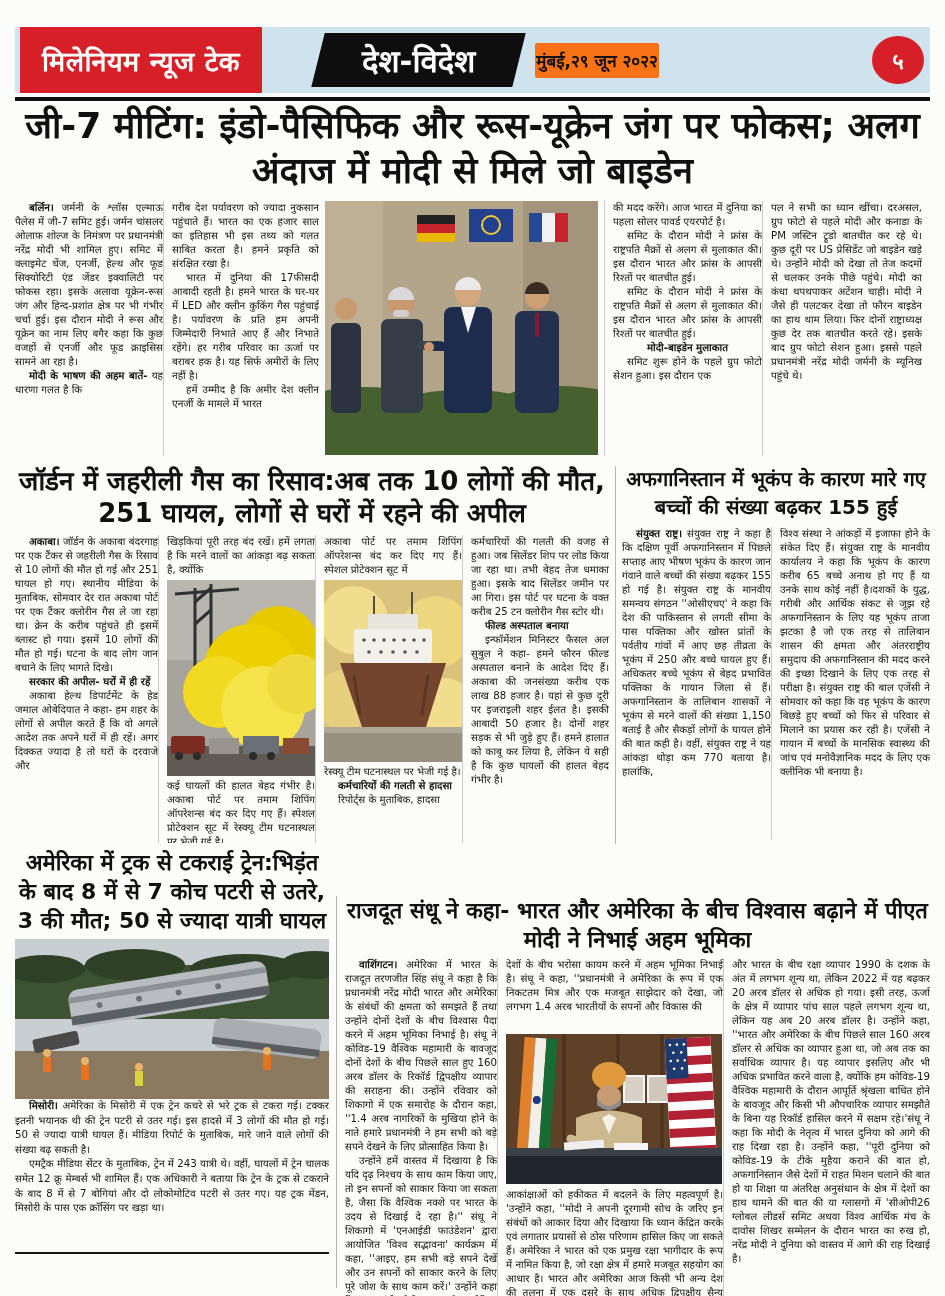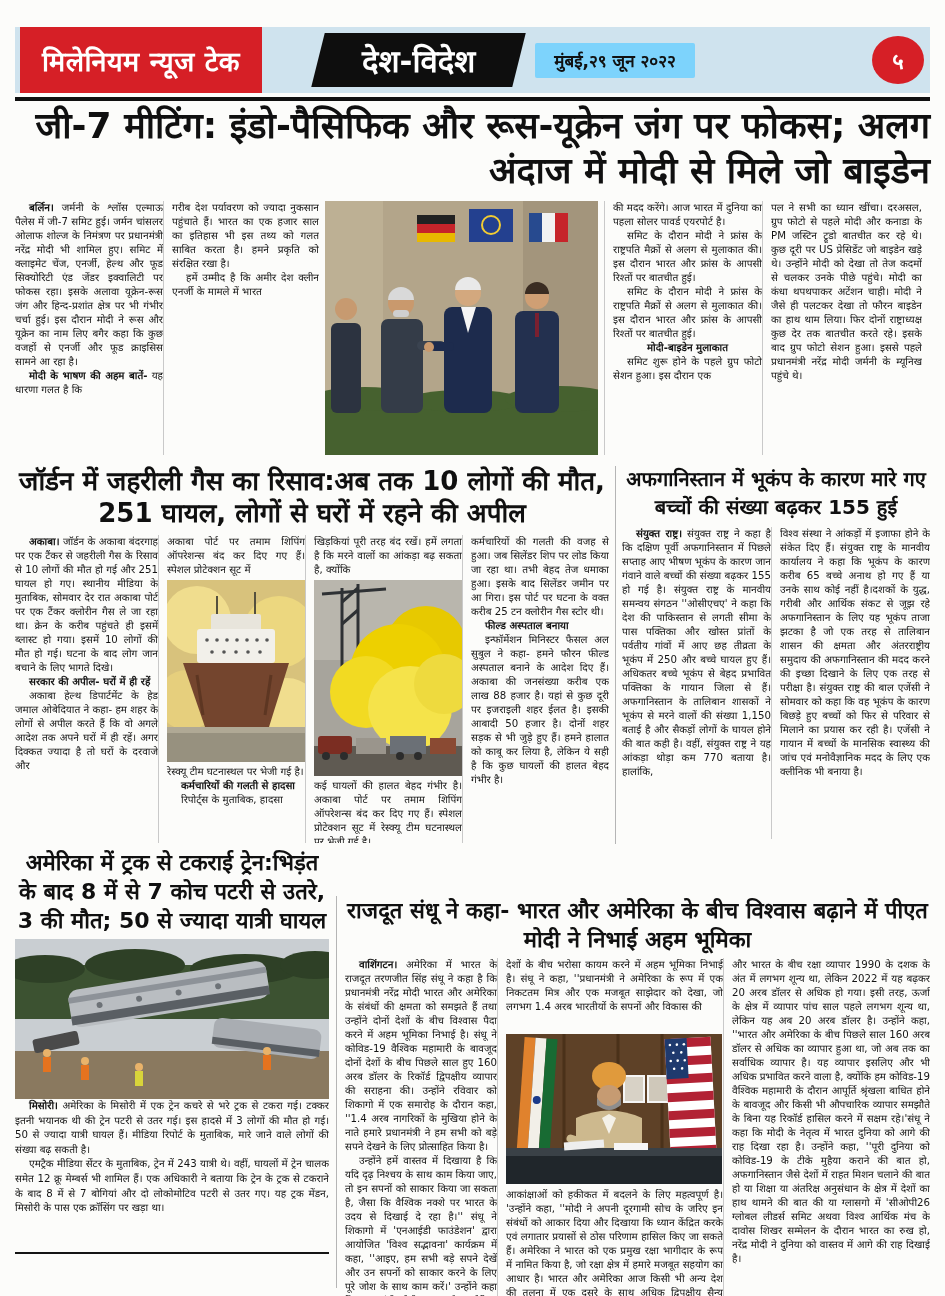--- a/index.html
+++ b/index.html
@@ -6,28 +6,28 @@
   .page{position:relative;width:945px;height:1296px;background:#fcfcfa;margin:0 auto;
         font-family:"DejaVu Sans",sans-serif;color:#141414;overflow:hidden;}
   
   .topbar{position:absolute;top:27px;left:15px;width:915px;height:66px;background:#cfe3ee;
           display:flex;align-items:center;}
   .masthead{background:#d61f26;color:#fff;font-weight:bold;font-size:27px;height:66px;
             display:flex;align-items:center;padding:0 22px;margin-left:5px;letter-spacing:.5px;}
   .section-banner{background:#0e0e0e;color:#fff;font-weight:bold;font-size:31px;
             transform:skewX(-14deg);padding:6px 44px;margin-left:56px;}
   .section-banner span{display:inline-block;transform:skewX(14deg);}
-  .datebox{background:#7dd3fc;color:#111;font-weight:bold;font-size:17px;padding:6px 19px;
+  .datebox{background:#f97316;color:#111;font-weight:bold;font-size:17px;padding:6px 1px;
             margin-left:16px;border-radius:2px;}
   .pagenum{background:#d61f26;color:#fff;width:52px;height:48px;border-radius:50%;
             display:flex;align-items:center;justify-content:center;font-size:22px;font-weight:bold;
             margin-left:auto;margin-right:6px;}
   .rule-thick{position:absolute;top:97px;left:15px;width:915px;height:4px;background:#101010;}
   
-  .hxl{margin:0 0 8px;font-size:36px;line-height:1.24;font-weight:bold;text-align:right;color:#101010;}
+  .hxl{margin:0 0 8px;font-size:36px;line-height:1.24;font-weight:bold;text-align:center;color:#101010;}
   .hl {margin:0 0 6px;font-size:26px;line-height:1.22;font-weight:bold;text-align:center;color:#101010;}
   .hm {margin:0 0 6px;font-size:20px;line-height:1.38;font-weight:bold;text-align:center;color:#101010;}
   .hs {margin:0 0 4px;font-size:22px;line-height:1.32;font-weight:bold;text-align:center;color:#101010;}
   
   .col{font-size:10.2px;line-height:14px;text-align:justify;overflow:hidden;box-sizing:border-box;}
   .para{margin:0;text-indent:14px;}
   .cont{text-indent:0;}
   .bpara{font-weight:bold;}
   .subhead{margin:0;font-weight:bold;text-align:center;text-indent:0;}
   .lead{font-weight:bold;}
@@ -84,20 +84,21 @@
 
   <section class="g7">
     <h1 class="hxl">जी-7 मीटिंग: इंडो-पैसिफिक और रूस-यूक्रेन जंग पर फोकस; अलग अंदाज में मोदी से मिले जो बाइडेन</h1>
     <div class="g7-body">
       <div class="col g7-c1">
         <p class="para"><span class="lead">बर्लिन।</span> <span>जर्मनी के श्लॉस एल्माऊ पैलेस में जी-7 समिट हुई। जर्मन चांसलर ओलाफ शोल्ज के निमंत्रण पर प्रधानमंत्री नरेंद्र मोदी भी शामिल हुए। समिट में क्लाइमेट चेंज, एनर्जी, हेल्थ और फूड सिक्योरिटी एंड जेंडर इक्वालिटी पर फोकस रहा। इसके अलावा यूक्रेन-रूस जंग और हिन्द-प्रशांत क्षेत्र पर भी गंभीर चर्चा हुई। इस दौरान मोदी ने रूस और यूक्रेन का नाम लिए बगैर कहा कि कुछ वजहों से एनर्जी और फूड क्राइसिस सामने आ रहा है।</span></p>
         <p class="para"><span class="lead">मोदी के भाषण की अहम बातें-</span> <span>यह धारणा गलत है कि</span></p>
       </div>
       <div class="col g7-c2 divl">
         <p class="para cont">गरीब देश पर्यावरण को ज्यादा नुकसान पहुंचाते हैं। भारत का एक हजार साल का इतिहास भी इस तथ्य को गलत साबित करता है। हमने प्रकृति को संरक्षित रखा है।</p>
+        <p class="para">भारत में दुनिया की 17फीसदी आबादी रहती है। हमने भारत के घर-घर में LED और क्लीन कुकिंग गैस पहुंचाई है। पर्यावरण के प्रति हम अपनी जिम्मेदारी निभाते आए हैं और निभाते रहेंगे। हर गरीब परिवार का ऊर्जा पर बराबर हक है। यह सिर्फ अमीरों के लिए नहीं है।</p>
         <p class="para">हमें उम्मीद है कि अमीर देश क्लीन एनर्जी के मामले में भारत</p>
       </div>
       <figure class="g7-photo">
         <svg width="273" height="254" viewBox="0 0 273 254">
           <rect width="273" height="254" fill="#b3a58a"></rect>
           <rect x="198" width="75" height="254" fill="#a3957c"></rect>
           <rect width="58" height="254" fill="#bdb094"></rect>
           <rect x="92" y="14" width="38" height="9" fill="#222"></rect>
             <rect x="92" y="23" width="38" height="9" fill="#c6242a"></rect>
             <rect x="92" y="32" width="38" height="9" fill="#e8b900"></rect>
@@ -145,20 +146,51 @@
   <div class="row2">
 
     <section class="jordan">
       <h2 class="hl">जॉर्डन में जहरीली गैस का रिसाव:अब तक 10 लोगों की मौत, 251 घायल, लोगों से घरों में रहने की अपील</h2>
       <div class="jordan-body">
         <div class="col jo-c1">
           <p class="para"><span class="lead">अकाबा।</span> <span>जॉर्डन के अकाबा बंदरगाह पर एक टैंकर से जहरीली गैस के रिसाव से 10 लोगों की मौत हो गई और 251 घायल हो गए। स्थानीय मीडिया के मुताबिक, सोमवार देर रात अकाबा पोर्ट पर एक टैंकर क्लोरीन गैस ले जा रहा था। क्रेन के करीब पहुंचते ही इसमें ब्लास्ट हो गया। इसमें 10 लोगों की मौत हो गई। घटना के बाद लोग जान बचाने के लिए भागते दिखे।</span></p>
           <p class="para bpara">सरकार की अपील- घरों में ही रहें</p>
           <p class="para">अकाबा हेल्थ डिपार्टमेंट के हेड जमाल ओबेदियात ने कहा- हम शहर के लोगों से अपील करते हैं कि वो अगले आदेश तक अपने घरों में ही रहें। अगर दिक्कत ज्यादा है तो घरों के दरवाजे और</p>
         </div>
+        <div class="col jo-c2 divl">
+          <p class="para cont">खिड़कियां पूरी तरह बंद रखें। हमें लगता है कि मरने वालों का आंकड़ा बढ़ सकता है, क्योंकि</p>
+          <figure class="jo-fig1">
+            <svg width="148" height="196" viewBox="0 0 148 196">
+              <rect width="148" height="196" fill="#a7a49c"></rect>
+                <rect width="148" height="80" fill="#b9b6ad"></rect>
+              <g stroke="#2e3134" stroke-width="3">
+                  <line x1="28" y1="8" x2="28" y2="92"></line>
+                  <line x1="44" y1="4" x2="44" y2="84"></line>
+                  <line x1="28" y1="22" x2="44" y2="8"></line>
+                  <line x1="28" y1="44" x2="44" y2="30"></line>
+                  <line x1="8" y1="14" x2="72" y2="9"></line>
+                </g>
+              <circle cx="112" cy="66" r="40" fill="#e7c900"></circle>
+                <circle cx="84" cy="92" r="48" fill="#edd000"></circle>
+                <circle cx="52" cy="112" r="36" fill="#f2da22"></circle>
+                <circle cx="96" cy="128" r="42" fill="#f5e34a"></circle>
+                <circle cx="130" cy="104" r="30" fill="#eeda3e"></circle>
+              <rect y="166" width="148" height="30" fill="#5f5a52"></rect>
+              <rect x="4" y="156" width="34" height="18" rx="3" fill="#7b2d22"></rect>
+                <rect x="42" y="158" width="30" height="16" fill="#9a958c"></rect>
+                <rect x="76" y="156" width="36" height="18" fill="#6b7076"></rect>
+                <rect x="116" y="158" width="26" height="16" fill="#8a4a33"></rect>
+              <circle cx="12" cy="176" r="4" fill="#2c2c2c"></circle>
+                <circle cx="30" cy="176" r="4" fill="#2c2c2c"></circle>
+                <circle cx="86" cy="176" r="4" fill="#2c2c2c"></circle>
+                <circle cx="104" cy="176" r="4" fill="#2c2c2c"></circle>
+            </svg>
+          </figure>
+          <p class="para cont">कई घायलों की हालत बेहद गंभीर है। अकाबा पोर्ट पर तमाम शिपिंग ऑपरेशन्स बंद कर दिए गए हैं। स्पेशल प्रोटेक्शन सूट में रेस्क्यू टीम घटनास्थल पर भेजी गई है।</p>
+        </div>
         <div class="col jo-c3 divl">
           <p class="para cont">अकाबा पोर्ट पर तमाम शिपिंग ऑपरेशन्स बंद कर दिए गए हैं। स्पेशल प्रोटेक्शन सूट में</p>
           <figure class="jo-fig1">
             <svg width="138" height="182" viewBox="0 0 138 182">
               <rect width="138" height="182" fill="#d8c27c"></rect>
               <circle cx="30" cy="40" r="34" fill="#f0dd8e"></circle>
                 <circle cx="112" cy="52" r="36" fill="#ecd77f"></circle>
                 <circle cx="20" cy="120" r="30" fill="#e6cf7d"></circle>
                 <circle cx="120" cy="130" r="32" fill="#f0dd8e"></circle>
               <line x1="50" y1="16" x2="50" y2="52" stroke="#55503e" stroke-width="2"></line>
@@ -181,51 +213,20 @@
                 </g>
               <path d="M16 83h106l-20 64H38Z" fill="#74452e"></path>
               <path d="M30 95l6 40M104 95l-6 40" stroke="#5d3622" stroke-width="3" fill="none"></path>
               <rect y="147" width="138" height="35" fill="#97917f"></rect>
                 <rect y="147" width="138" height="6" fill="#b0a995"></rect>
             </svg>
           </figure>
           <p class="para cont">रेस्क्यू टीम घटनास्थल पर भेजी गई है।</p>
           <p class="para bpara">कर्मचारियों की गलती से हादसा</p>
           <p class="para">रिपोर्ट्स के मुताबिक, हादसा</p>
-        </div>
-        <div class="col jo-c2 divl">
-          <p class="para cont">खिड़कियां पूरी तरह बंद रखें। हमें लगता है कि मरने वालों का आंकड़ा बढ़ सकता है, क्योंकि</p>
-          <figure class="jo-fig1">
-            <svg width="148" height="196" viewBox="0 0 148 196">
-              <rect width="148" height="196" fill="#a7a49c"></rect>
-                <rect width="148" height="80" fill="#b9b6ad"></rect>
-              <g stroke="#2e3134" stroke-width="3">
-                  <line x1="28" y1="8" x2="28" y2="92"></line>
-                  <line x1="44" y1="4" x2="44" y2="84"></line>
-                  <line x1="28" y1="22" x2="44" y2="8"></line>
-                  <line x1="28" y1="44" x2="44" y2="30"></line>
-                  <line x1="8" y1="14" x2="72" y2="9"></line>
-                </g>
-              <circle cx="112" cy="66" r="40" fill="#e7c900"></circle>
-                <circle cx="84" cy="92" r="48" fill="#edd000"></circle>
-                <circle cx="52" cy="112" r="36" fill="#f2da22"></circle>
-                <circle cx="96" cy="128" r="42" fill="#f5e34a"></circle>
-                <circle cx="130" cy="104" r="30" fill="#eeda3e"></circle>
-              <rect y="166" width="148" height="30" fill="#5f5a52"></rect>
-              <rect x="4" y="156" width="34" height="18" rx="3" fill="#7b2d22"></rect>
-                <rect x="42" y="158" width="30" height="16" fill="#9a958c"></rect>
-                <rect x="76" y="156" width="36" height="18" fill="#6b7076"></rect>
-                <rect x="116" y="158" width="26" height="16" fill="#8a4a33"></rect>
-              <circle cx="12" cy="176" r="4" fill="#2c2c2c"></circle>
-                <circle cx="30" cy="176" r="4" fill="#2c2c2c"></circle>
-                <circle cx="86" cy="176" r="4" fill="#2c2c2c"></circle>
-                <circle cx="104" cy="176" r="4" fill="#2c2c2c"></circle>
-            </svg>
-          </figure>
-          <p class="para cont">कई घायलों की हालत बेहद गंभीर है। अकाबा पोर्ट पर तमाम शिपिंग ऑपरेशन्स बंद कर दिए गए हैं। स्पेशल प्रोटेक्शन सूट में रेस्क्यू टीम घटनास्थल पर भेजी गई है।</p>
         </div>
         <div class="col jo-c4 divl">
           <p class="para cont">कर्मचारियों की गलती की वजह से हुआ। जब सिलेंडर शिप पर लोड किया जा रहा था। तभी बेहद तेज धमाका हुआ। इसके बाद सिलेंडर जमीन पर आ गिरा। इस पोर्ट पर घटना के वक्त करीब 25 टन क्लोरीन गैस स्टोर थी।</p>
           <p class="para bpara">फील्ड अस्पताल बनाया</p>
           <p class="para">इन्फॉर्मेशन मिनिस्टर फैसल अल सुबुल ने कहा- हमने फौरन फील्ड अस्पताल बनाने के आदेश दिए हैं। अकाबा की जनसंख्या करीब एक लाख 88 हजार है। यहां से कुछ दूरी पर इजराइली शहर ईलत है। इसकी आबादी 50 हजार है। दोनों शहर सड़क से भी जुड़े हुए हैं। हमने हालात को काबू कर लिया है, लेकिन ये सही है कि कुछ घायलों की हालत बेहद गंभीर है।</p>
         </div>
       </div>
     </section>
 
     <div class="vdiv"></div>

